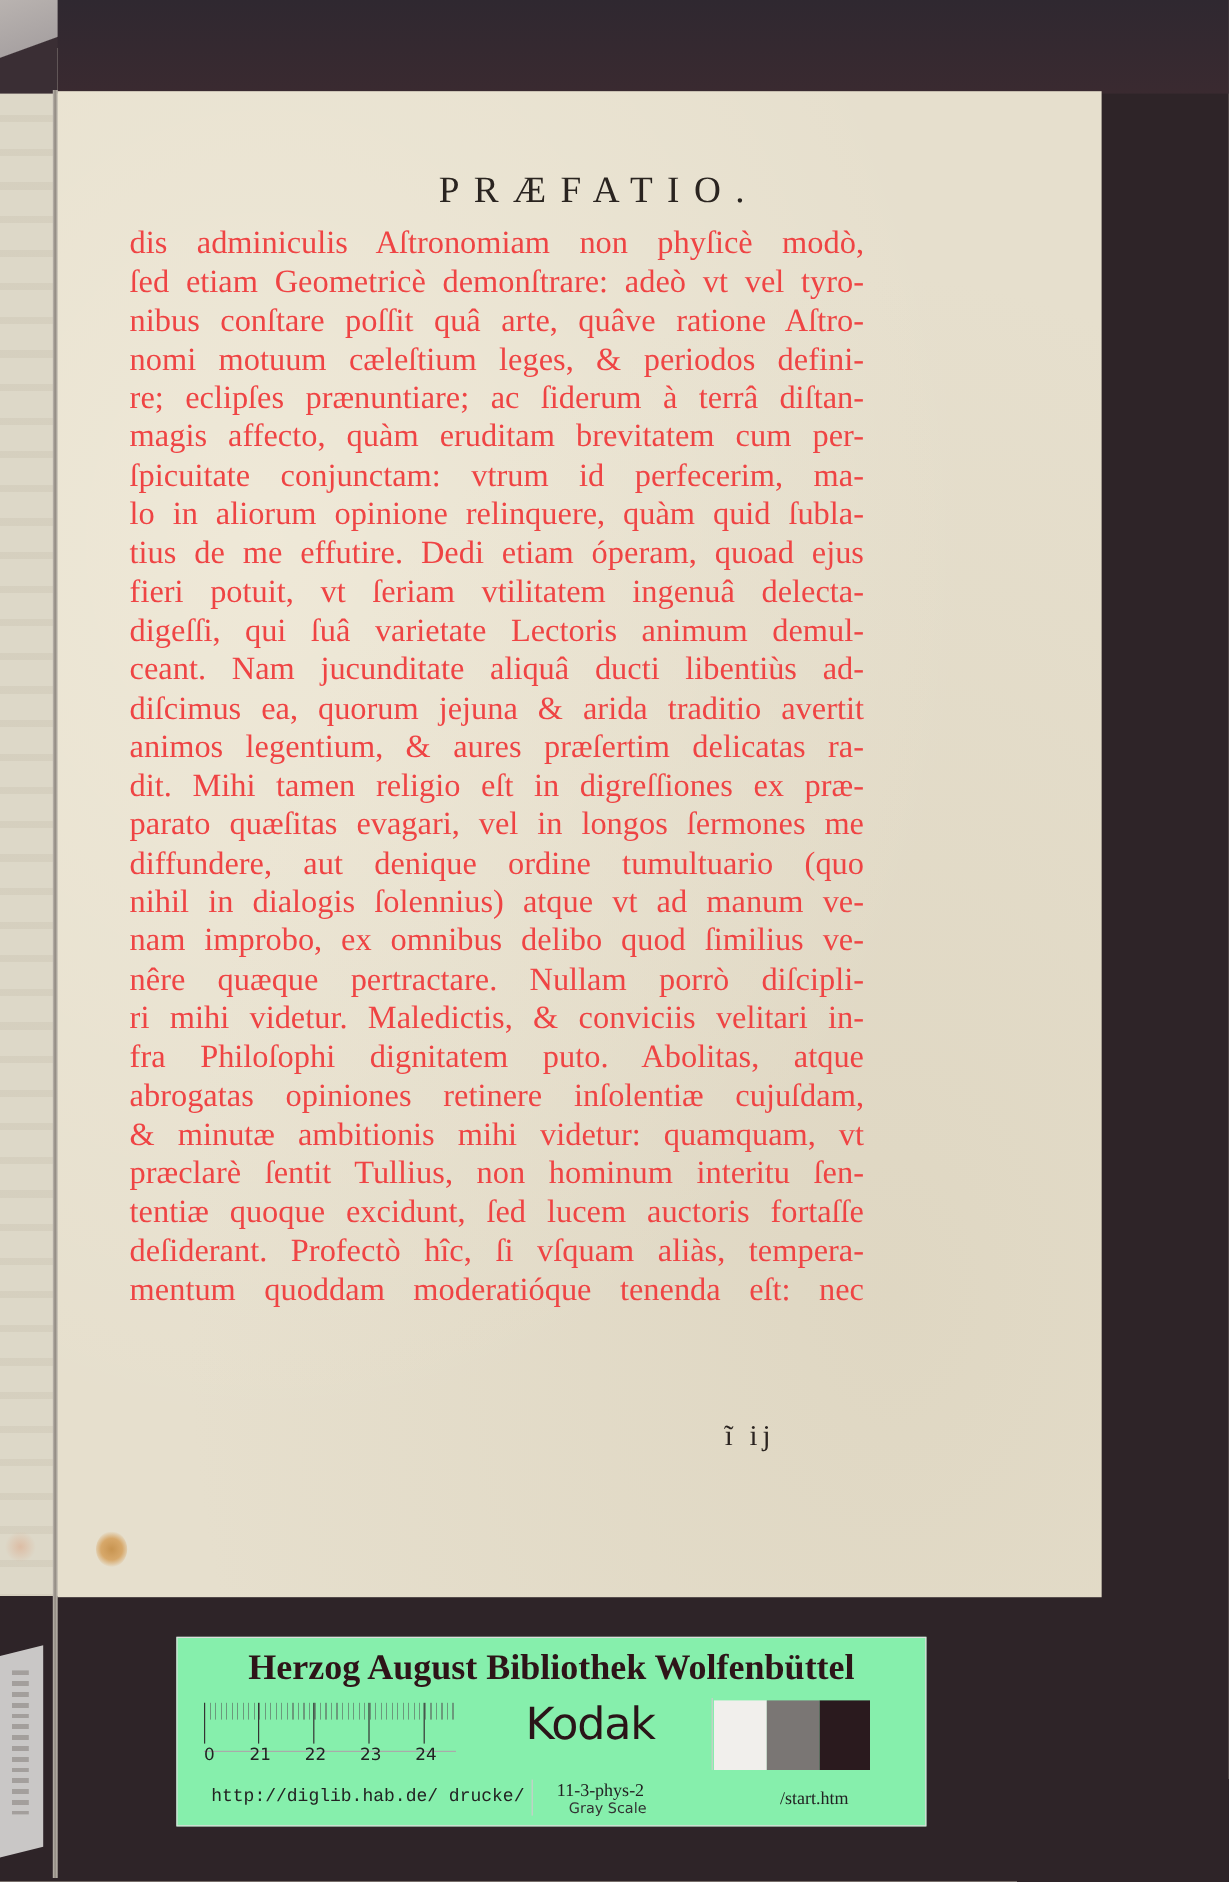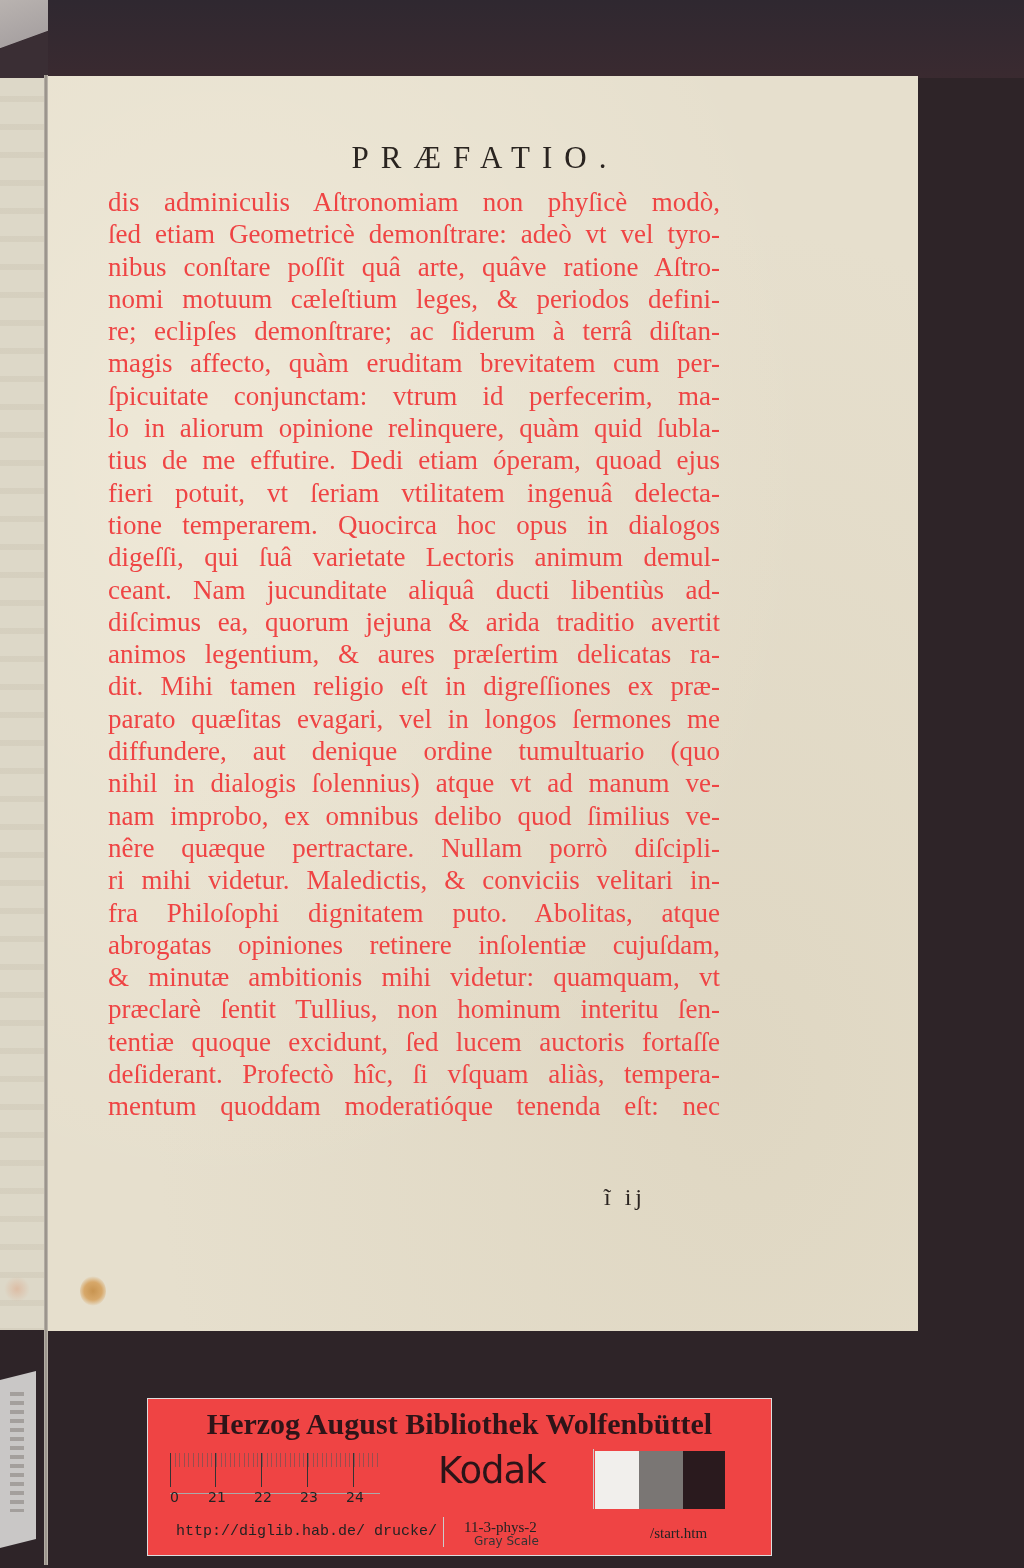--- a/index.html
+++ b/index.html
@@ -40,21 +40,21 @@
     }
     .stain2 {
       position: absolute; left: 4px; top: 1276px; width: 26px; height: 26px;
       border-radius: 50%;
       background: radial-gradient(circle, rgba(220,170,140,0.6) 0%, rgba(220,180,150,0) 70%);
     }
     .running-head {
       position: absolute; left: 48px; top: 140px; width: 870px;
       text-align: center;
       font-size: 31px; letter-spacing: 12px; color: #2a2420;
-      padding-left: 2px;
+      padding-left: 16px;
     }
     .text-block {
       position: absolute; left: 108px; top: 186px; width: 612px;
       color: #ef4444;
     }
     .line {
       display: block; height: 32.3px; line-height: 32.3px;
       font-size: 27px; white-space: nowrap;
       text-align: justify; text-align-last: justify;
     }
@@ -68,22 +68,22 @@
       transform: skewY(-14deg);
       transform-origin: top left;
     }
     .bottom-left-card-text {
       position: absolute; left: 10px; top: 1392px; width: 14px; height: 120px;
       background: repeating-linear-gradient(180deg, #8a8480 0 4px, transparent 4px 9px);
       opacity: 0.6;
     }
     
     .card {
-      position: absolute; left: 147px; top: 1398px; width: 623px; height: 156px;
-      background: #ef4444;
+      position: absolute; left: 147px; top: 1364px; width: 623px; height: 156px;
+      background: #86efac;
       border: 1px solid #ddd;
     }
     .card-title {
       position: absolute; left: 0; top: 8px; width: 100%;
       text-align: center; font-weight: bold;
       font-size: 30px; color: #2e1418;
       font-family: "Liberation Serif", serif;
     }
     .ruler {
       position: absolute; left: 22px; top: 54px; width: 210px; height: 40px;
@@ -147,27 +147,26 @@
 <div class="stain"></div>
 <div class="stain2"></div>
 
 <div class="running-head">PRÆFATIO.</div>
 
 <div class="text-block">
   <span class="line">dis adminiculis Aſtronomiam non phyſicè modò,</span>
   <span class="line">ſed etiam Geometricè demonſtrare: adeò vt vel tyro-</span>
   <span class="line">nibus conſtare poſſit quâ arte, quâve ratione Aſtro-</span>
   <span class="line">nomi motuum cæleſtium leges, &amp; periodos defini-</span>
-  <span class="line">re; eclipſes demonſtrare; ac ſiderum à terrâ diſtan-</span>
+  <span class="line">re; eclipſes prænuntiare; ac ſiderum à terrâ diſtan-</span>
   <span class="line">magis affecto, quàm eruditam brevitatem cum per-</span>
   <span class="line">ſpicuitate conjunctam: vtrum id perfecerim, ma-</span>
   <span class="line">lo in aliorum opinione relinquere, quàm quid ſubla-</span>
   <span class="line">tius de me effutire. Dedi etiam óperam, quoad ejus</span>
   <span class="line">fieri potuit, vt ſeriam vtilitatem ingenuâ delecta-</span>
-  <span class="line">tione temperarem. Quocirca hoc opus in dialogos</span>
   <span class="line">digeſſi, qui ſuâ varietate Lectoris animum demul-</span>
   <span class="line">ceant. Nam jucunditate aliquâ ducti libentiùs ad-</span>
   <span class="line">diſcimus ea, quorum jejuna &amp; arida traditio avertit</span>
   <span class="line">animos legentium, &amp; aures præſertim delicatas ra-</span>
   <span class="line">dit. Mihi tamen religio eſt in digreſſiones ex præ-</span>
   <span class="line">parato quæſitas evagari, vel in longos ſermones me</span>
   <span class="line">diffundere, aut denique ordine tumultuario (quo</span>
   <span class="line">nihil in dialogis ſolennius) atque vt ad manum ve-</span>
   <span class="line">nam improbo, ex omnibus delibo quod ſimilius ve-</span>
   <span class="line">nêre quæque pertractare. Nullam porrò diſcipli-</span>

